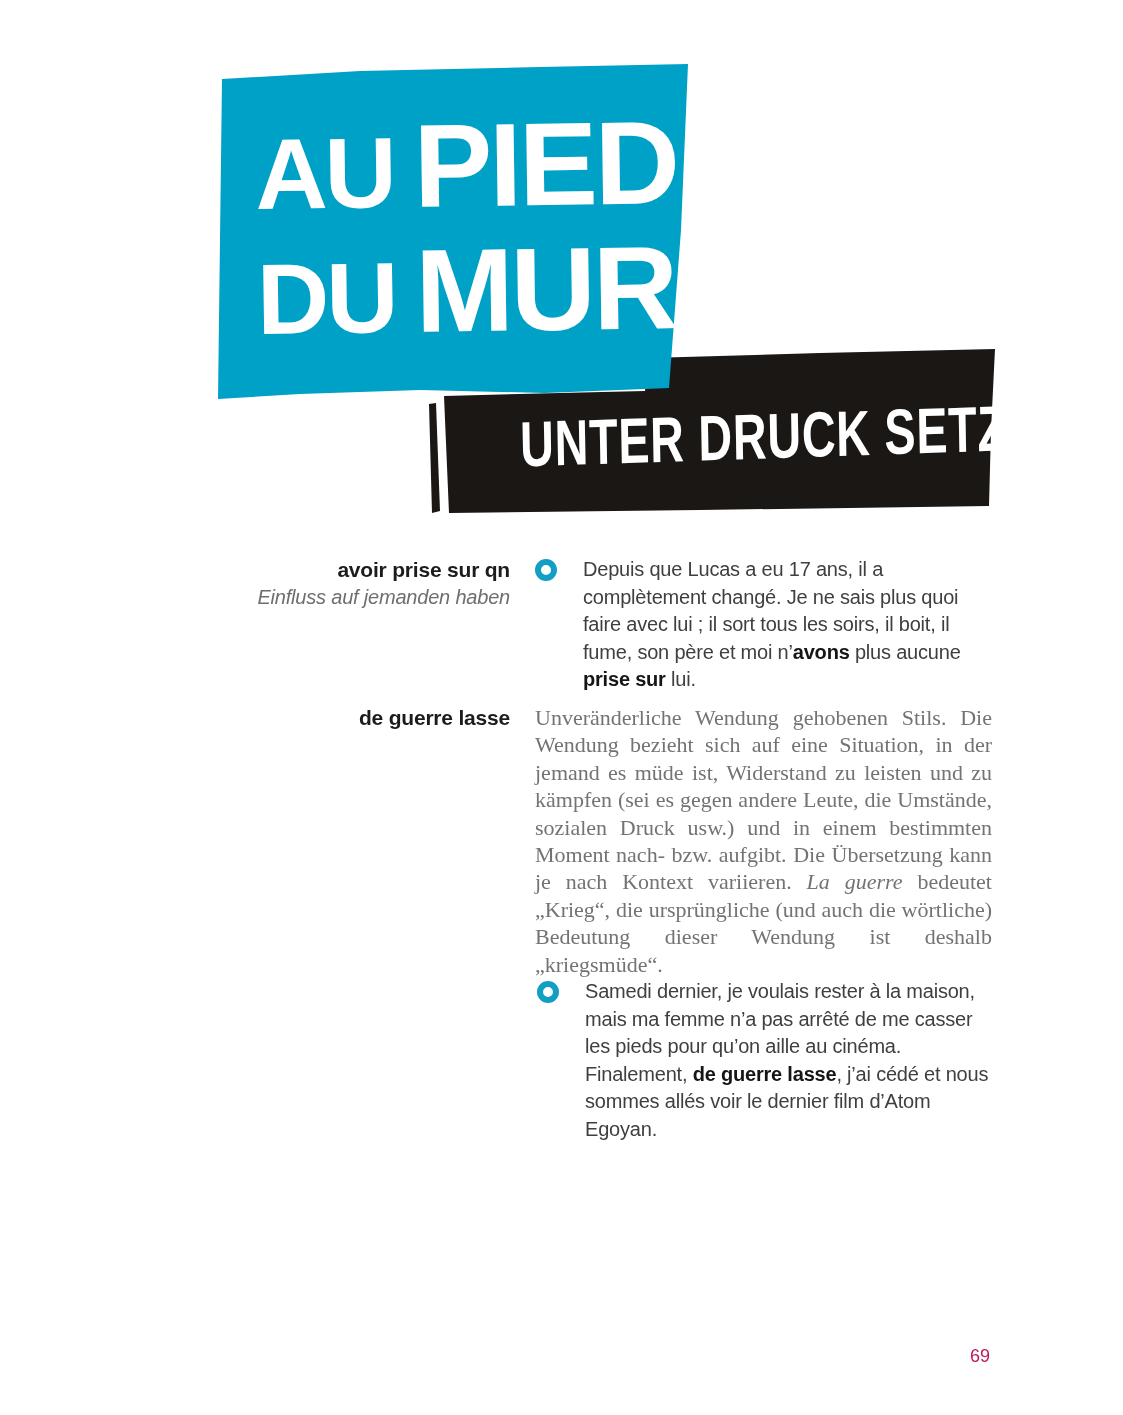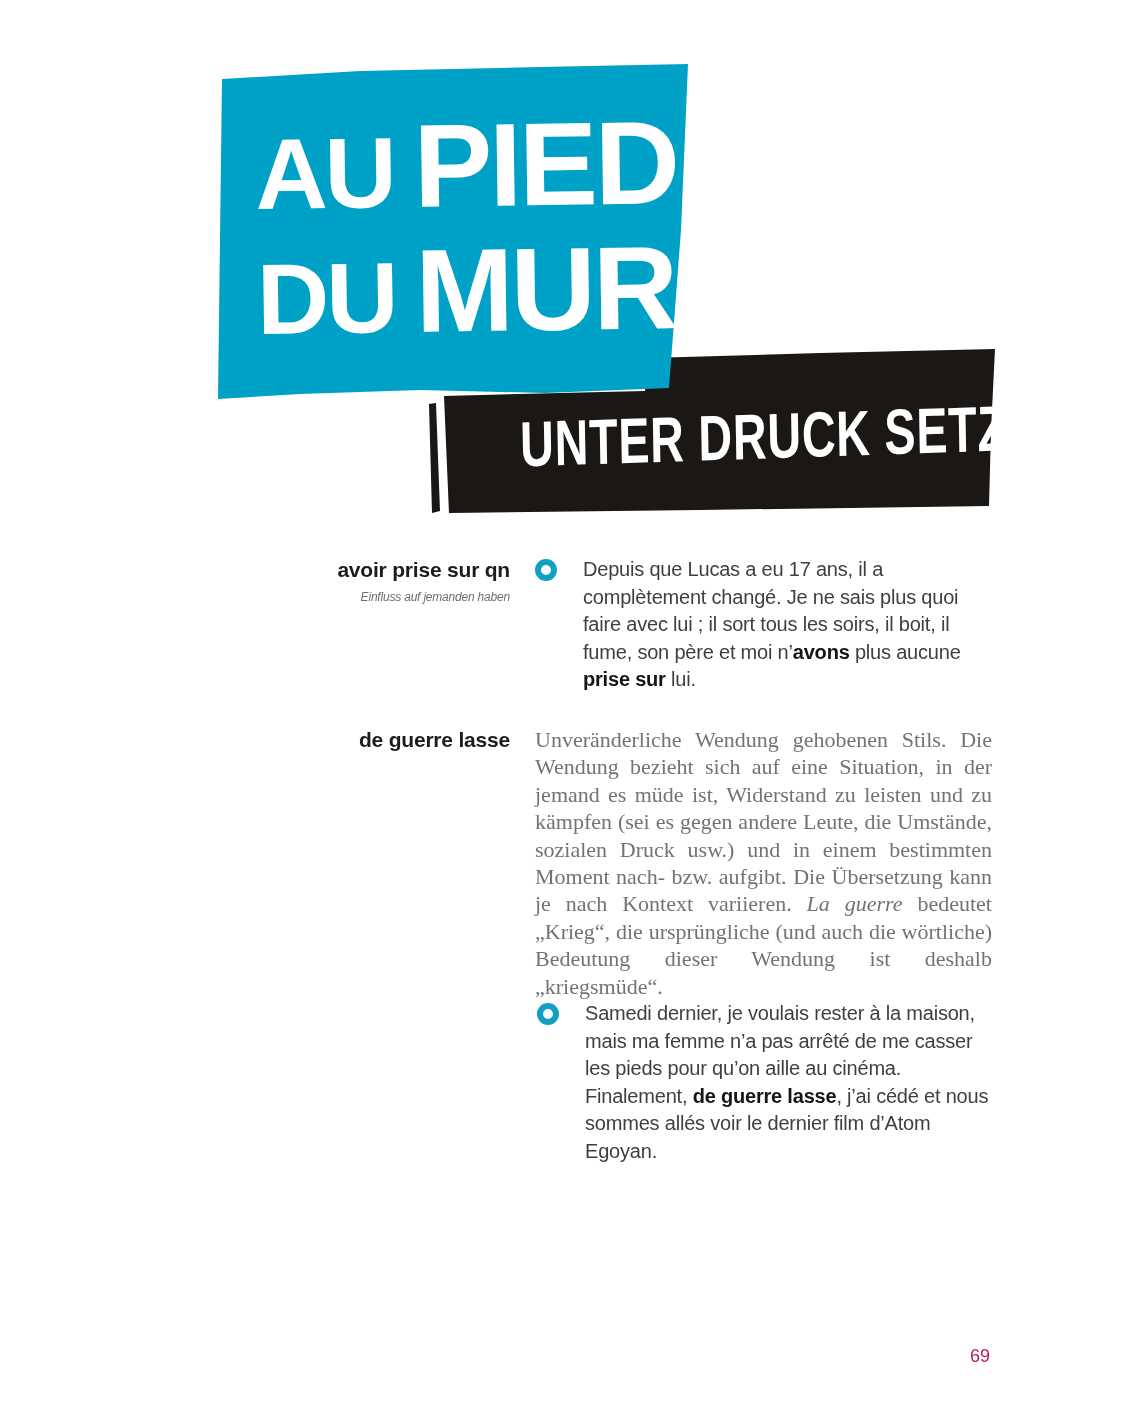--- a/index.html
+++ b/index.html
@@ -29,29 +29,29 @@
     text-align: center; white-space: nowrap;
     font-size: 64px; font-weight: bold; line-height: 1;
     letter-spacing: 1px; color: #ffffff;
     transform: scaleX(0.73) rotate(-1.4deg);
     transform-origin: 50% 50%;
   }
 
   
   .entry { position: absolute; left: 0; width: 1123px; }
   .entry-1 { top: 556px; }
-  .entry-2 { top: 726px; }
+  .entry-2 { top: 704px; }
 
   .label-col { position: absolute; left: 180px; width: 330px; text-align: right; }
   .headword {
     margin: 0; font-size: 21px; font-weight: bold; line-height: 28px;
     color: #1c1c1c; letter-spacing: -0.2px;
   }
   .translation {
-    margin: 0; font-size: 12px; font-style: italic; line-height: 27px;
+    margin: 0; font-size: 20px; font-style: italic; line-height: 27px;
     color: #6e6e6e; letter-spacing: -0.2px;
   }
 
   .content-col { margin-left: 535px; width: 457px; }
 
   .explanation {
     margin: 0;
     font-family: "Liberation Serif", serif;
     font-size: 22px; line-height: 27.4px; color: #737373;
     text-align: justify;

